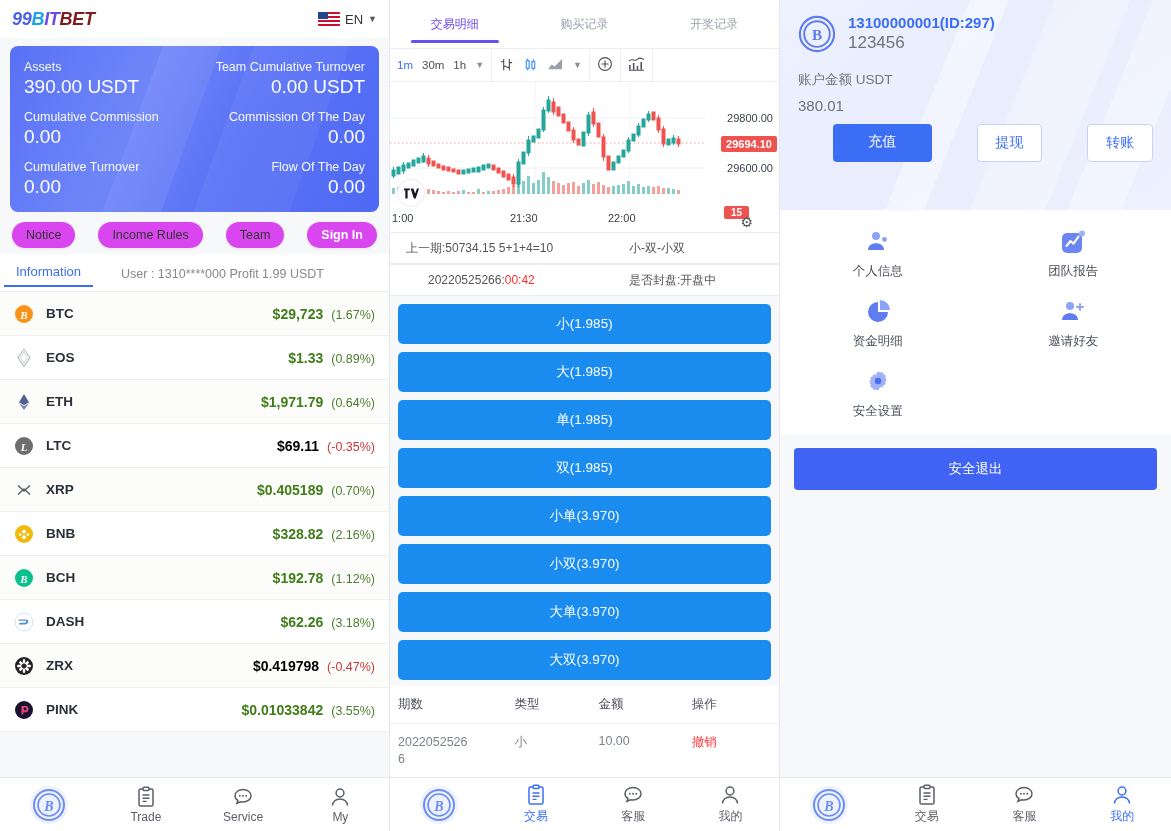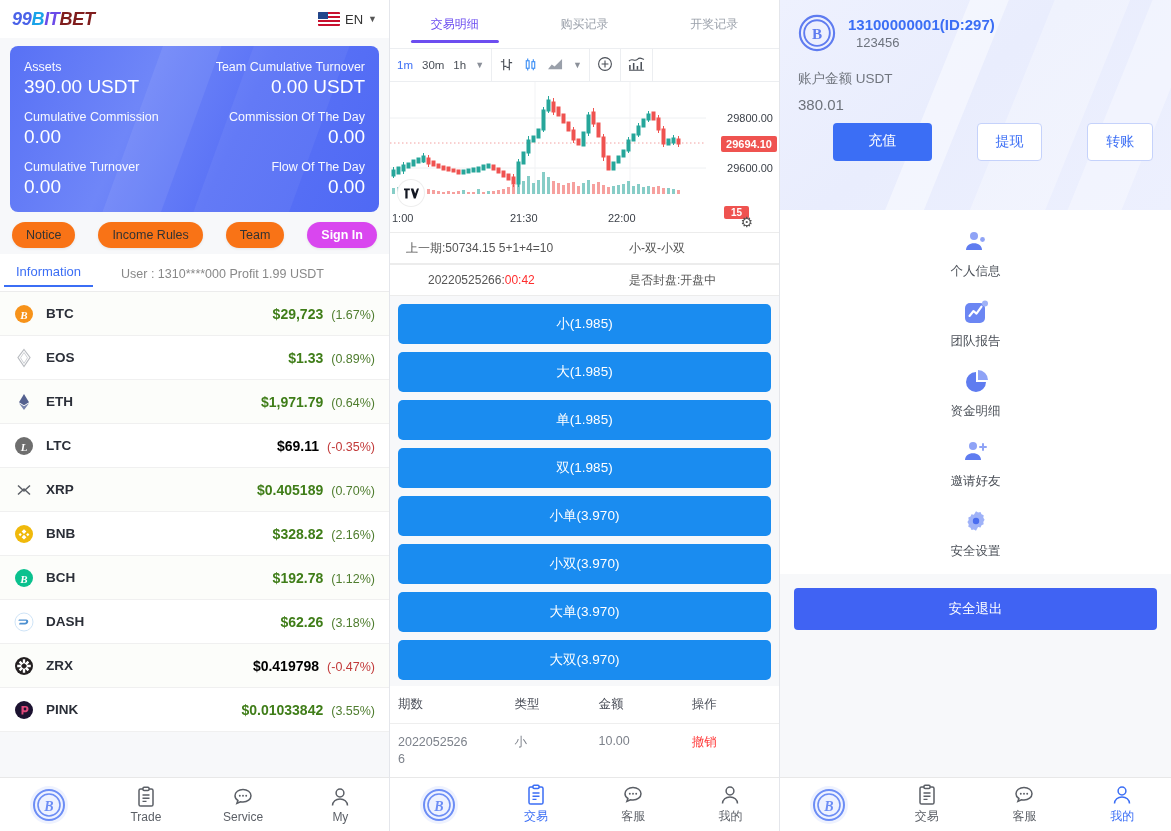--- a/index.html
+++ b/index.html
@@ -46,21 +46,21 @@
     background: rgba(255,255,255,0.05); transform: rotate(20deg);
   }
   .ac-row { display: flex; justify-content: space-between; position: relative; z-index: 2; }
   .ac-lab { font-size: 12.5px; opacity: 0.95; }
   .ac-val { font-size: 19px; margin: 2px 0 12px; font-weight: 300; }
   .ac-row.vals { margin-bottom: 0; }
   .ac-col-r { text-align: right; }
 
   .btn-row { display: flex; justify-content: space-between; align-items: center; margin: 10px 2px 6px; }
   .pill {
-    background: #f97316; border-radius: 16px; padding: 6px 14px; font-size: 12.5px;
+    background: #d946ef; border-radius: 16px; padding: 6px 14px; font-size: 12.5px;
     color: #333; box-shadow: 0 1px 3px rgba(0,0,0,0.08); cursor: pointer; white-space: nowrap;
   }
   .pill.primary { background: #d946ef; color: #fff; font-weight: bold; }
 
   .info-bar {
     display: flex; align-items: center; background: #fff; padding: 6px 0 4px;
     border-bottom: 1px solid #ececec;
   }
   .info-tab { font-size: 13px; color: #3b6ef5; padding: 4px 12px 6px; border-bottom: 2px solid #3b6ef5; margin-left: 4px; }
   .info-user { font-size: 12.5px; color: #888; margin-left: 28px; }
@@ -146,30 +146,30 @@
   
   .r-card {
     margin: 0; background: linear-gradient(140deg,#eef1fe 0%,#e9edfd 45%,#edf0fe 100%);
     padding: 14px 18px 18px; position: relative; overflow: hidden; height: 210px;
   }
   .r-card .streak { position: absolute; top: -60px; width: 40px; height: 330px;
                     background: rgba(255,255,255,0.45); transform: rotate(22deg); }
   .r-user { display: flex; align-items: center; gap: 12px; position: relative; z-index: 2; }
   .r-avatar { width: 38px; height: 38px; }
   .r-name { font-size: 15px; font-weight: bold; color: #3b6ef5; }
-  .r-sub { font-size: 13px; color: #6d737d; margin-top: 2px; margin-left: 8px; }
+  .r-sub { font-size: 17px; color: #6d737d; margin-top: 2px; }
   .r-bal-lab { font-size: 13.5px; color: #70757e; margin-top: 18px; position: relative; z-index: 2; }
   .r-bal { font-size: 15px; color: #6d727b; margin-top: 8px; position: relative; z-index: 2; }
   .r-actions { display: flex; gap: 10px; margin-top: 10px; position: relative; z-index: 2; }
   .r-btn { flex: 1; text-align: center; padding: 9px 0; font-size: 14px; border-radius: 4px; cursor: pointer; margin-left: 35px; }
   .r-btn.fill { background: #3b6ef5; color: #fff; flex: 1.55; }
   .r-btn.ghost { background: #fff; color: #3b6ef5; border: 1px solid #c5d2fb; }
 
   .r-menu { background: #fff; padding: 18px 0 14px; }
-  .r-menu-grid { display: grid; grid-template-columns: repeat(1, 1fr); row-gap: 18px; }
+  .r-menu-grid { display: grid; grid-template-columns: repeat(2, 1fr); row-gap: 18px; }
   .r-menu-item { display: flex; flex-direction: column; align-items: center; gap: 7px; cursor: pointer; }
   .r-menu-ic { width: 28px; height: 28px; }
   .r-menu-lab { font-size: 12.5px; color: #4b5058; }
 
   .r-logout-wrap { padding: 14px 14px; }
   .r-logout { background: #4063f3; color: #fff; text-align: center; padding: 12px 0;
               font-size: 13.5px; border-radius: 4px; cursor: pointer; }
 </style>
 </head>
 <body>

